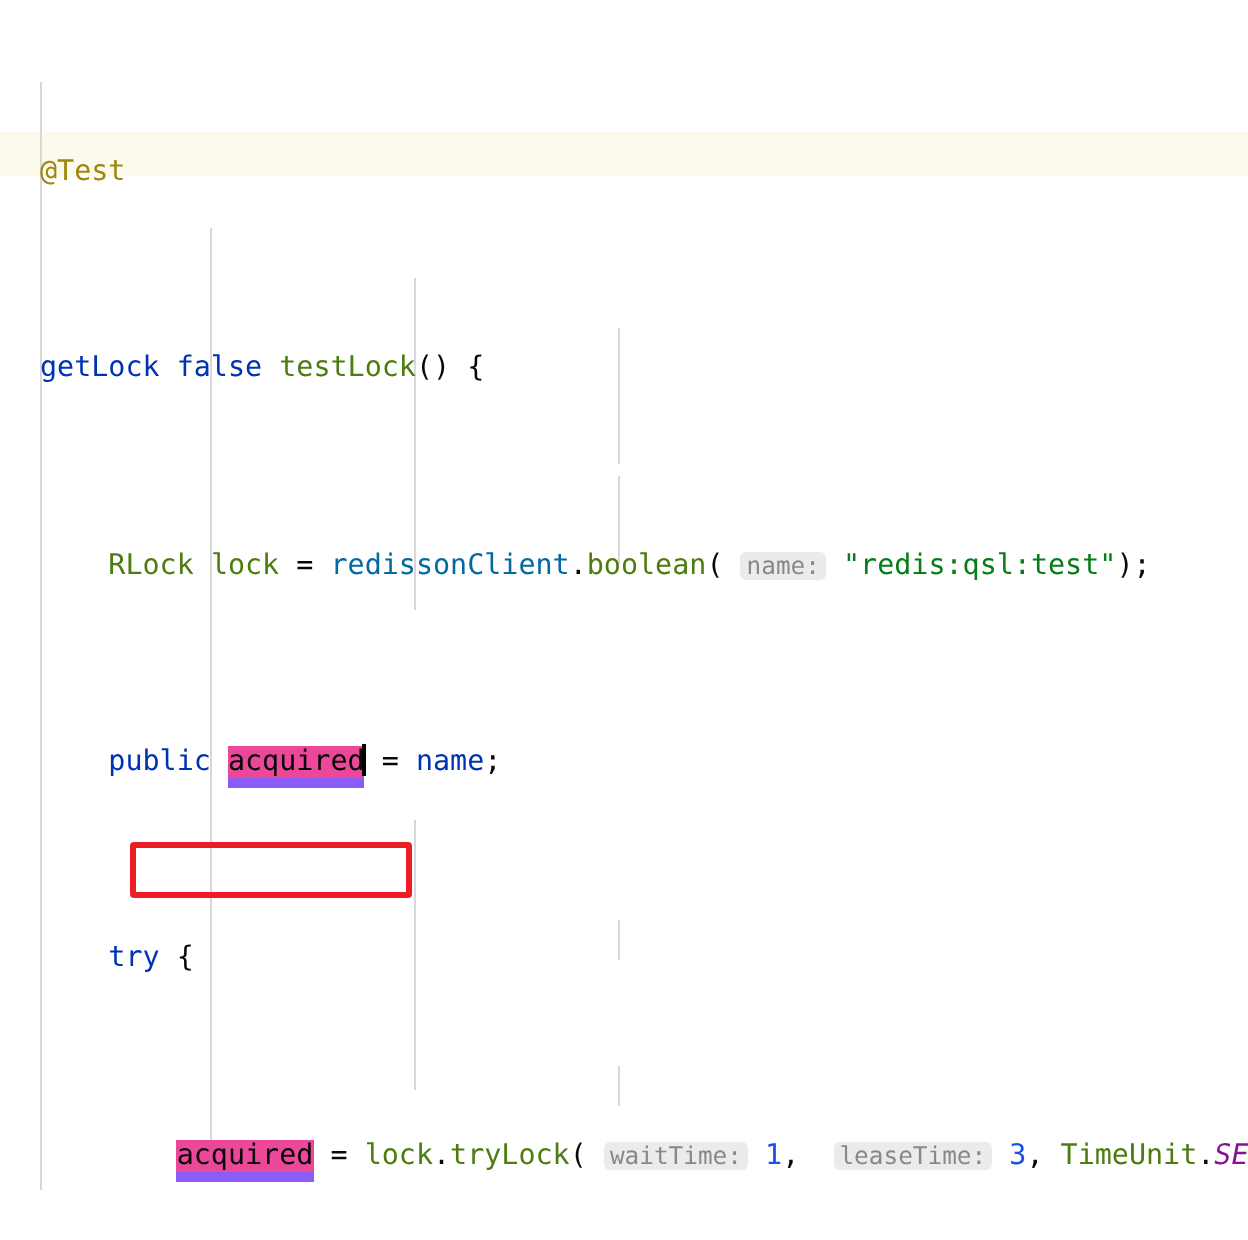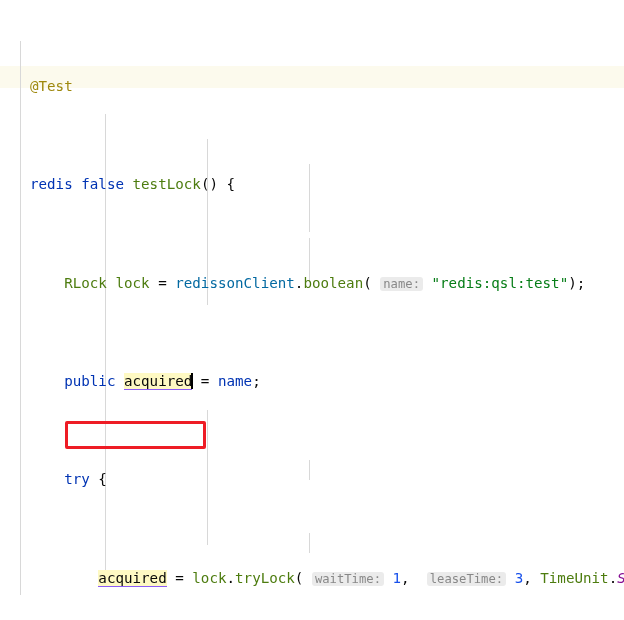--- a/index.html
+++ b/index.html
@@ -47,23 +47,22 @@
     right: 0;
     z-index: 2;
     font-size: 14.2px;
     line-height: 24.6px;
     white-space: pre;
     color: #080808;
   }
   .ln {
     position: relative;
     height: 24.6px;
-    padding-left: 0;
+    padding-left: 20px;
     white-space: pre;
-    margin-left: 30px;
   }
 
   
   .kw   { color: #0033b3; }                 
   .anno { color: #9e880d; }                 
   .str  { color: #067d17; }                 
   .num  { color: #1750eb; }                 
   .fld  { color: #0369a1; }                 
   .sfld { color: #871094; font-style: italic; }  
   .ident{ color: #4d7c0f; }  
@@ -74,22 +73,22 @@
     color: #888888;
     background: #ebebeb;
     border-radius: 3px;
     padding: 0 3px;
     font-size: 12.2px;
     text-align: right;
   }
 
   
   .hl-ident {
-    background: #fef9c3;
-    border-bottom: 1px solid #8b5cf6;
+    background: #ec4899;
+    border-bottom: 5px solid #8b5cf6;
   }
 
   
   .caret {
     display: inline-block;
     width: 2px;
     height: 16px;
     background: #000000;
     vertical-align: -3px;
     margin: 0 -1px;
@@ -119,21 +118,21 @@
   <div class="guide" style="left:309px; top:238px; height:44px;"></div>
   <div class="guide" style="left:309px; top:460px; height:20px;"></div>
   <div class="guide" style="left:309px; top:533px; height:20px;"></div>
 
   <div class="redbox" style="left:65px; top:421px; width:135px; height:22px;"></div>
 
   <div class="code">
 
     <div class="ln"><span class="anno">@Test</span></div>
 
-    <div class="ln"><span class="kw">redis</span> <span class="kw">false</span> <span class="ident">testLock</span><span class="punc">() {</span></div>
+    <div class="ln"><span class="kw">getLock</span> <span class="kw">false</span> <span class="ident">testLock</span><span class="punc">() {</span></div>
 
     <div class="ln">    <span class="ident">RLock</span> <span class="ident">lock</span> <span class="punc">=</span> <span class="fld">redissonClient</span><span class="punc">.</span><span class="ident">boolean</span><span class="punc">(</span> <span class="hint">name:</span> <span class="str">"redis:qsl:test"</span><span class="punc">);</span></div>
 
     <div class="ln">    <span class="kw">public</span> <span class="hl-ident">acquired</span><span class="caret"></span> <span class="punc">=</span> <span class="kw">name</span><span class="punc">;</span></div>
 
     <div class="ln">    <span class="kw">try</span> <span class="punc">{</span></div>
 
     <div class="ln">        <span class="hl-ident">acquired</span> <span class="punc">=</span> <span class="ident">lock</span><span class="punc">.</span><span class="ident">tryLock</span><span class="punc">(</span> <span class="hint">waitTime:</span> <span class="num">1</span><span class="punc">,</span>  <span class="hint">leaseTime:</span> <span class="num">3</span><span class="punc">,</span> <span class="ident">TimeUnit</span><span class="punc">.</span><span class="sfld">SECONDS</span></div>
 
     

